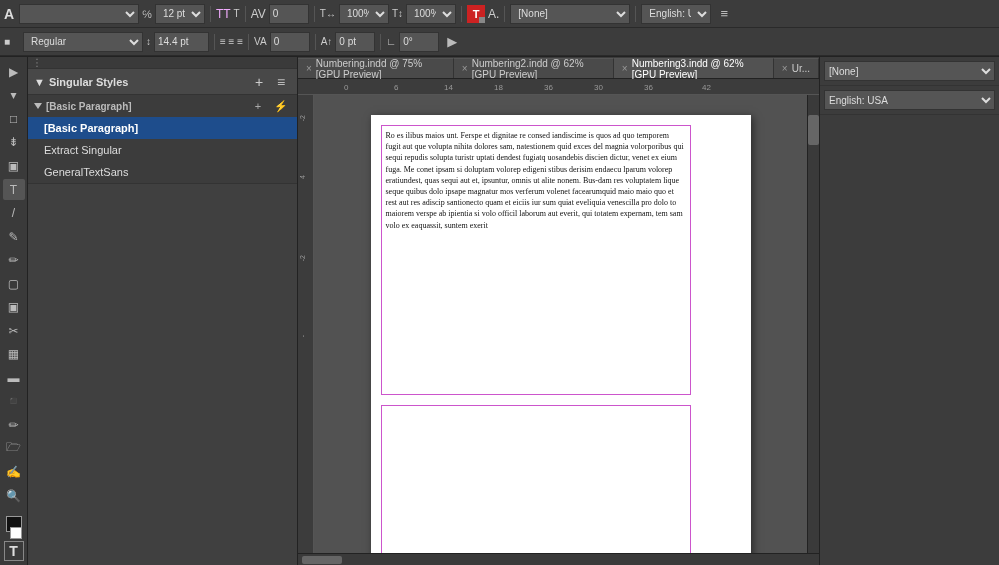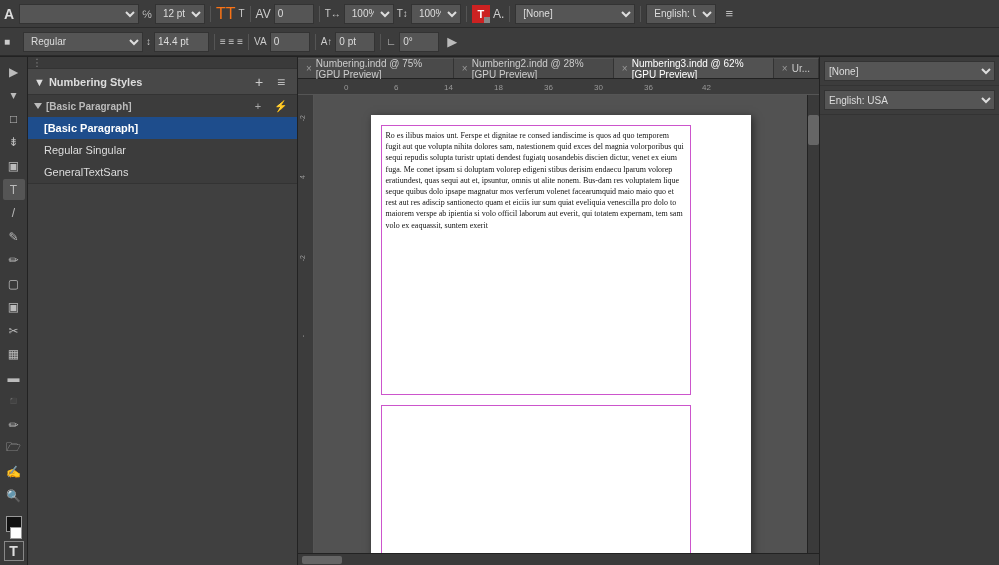--- a/index.html
+++ b/index.html
@@ -335,21 +335,21 @@
 <div class="toolbar-area">
   <div class="toolbar-row">
 
     <span style="font-size:14px;font-weight:bold;color:#ddd;margin-right:2px;">A</span>
     <select class="toolbar-select-wide">Minion Pro</select>
     <span style="font-size:11px;color:#bbb;">℅</span>
     <select class="toolbar-select-sm">
       <option>12 pt</option>
     </select>
     <div class="toolbar-separator"></div>
-    <span style="font-size:16px;color:#f97316;">TT</span>
+    <span style="font-size:12px;color:#f0abfc;">TT</span>
     <span style="font-size:10px;color:#ccc;">T</span>
     <div class="toolbar-separator"></div>
     <span style="font-size:12px;color:#ccc;">AV</span>
     <input type="text" class="toolbar-input-xs" value="0" style="">
     <div class="toolbar-separator"></div>
     <span style="font-size:10px;color:#ccc;">T↔</span>
     <select class="toolbar-select-sm">
       <option>100%</option>
     </select>
     <span style="font-size:10px;color:#ccc;">T↕</span>
@@ -423,21 +423,21 @@
   </div>
 
   <div class="styles-panel">
 
     <div style="height:12px;background:#3a3a3a;display:flex;align-items:center;padding:0 4px;border-bottom:1px solid #333;">
       <span style="font-size:10px;color:#888;">⋮</span>
     </div>
     <div class="styles-panel-header">
       <div class="styles-panel-title">
         <span>▼</span>
-        <span>Numbering Styles</span>
+        <span>Singular Styles</span>
       </div>
       <div class="panel-header-icons">
         <button class="toolbar-icon-btn" style="font-size:14px;color:#ccc;">+</button>
         <button class="toolbar-icon-btn" style="font-size:14px;">≡</button>
       </div>
     </div>
 
     <div class="styles-panel-group">
       <div class="styles-panel-group-header">
         <div style="display:flex;align-items:center;gap:4px;">
@@ -447,38 +447,38 @@
         <div style="display:flex;gap:3px;">
           <button class="toolbar-icon-btn" style="font-size:11px;color:#aaa;">+</button>
           <button class="toolbar-icon-btn" style="font-size:11px;color:#aaa;">⚡</button>
         </div>
       </div>
 
       <div class="style-item selected bold-item">
         <span>[Basic Paragraph]</span>
       </div>
       <div class="style-item">
-        <span>Regular Singular</span>
+        <span>Extract Singular</span>
       </div>
       <div class="style-item">
         <span>GeneralTextSans</span>
       </div>
     </div>
   </div>
 
   <div class="canvas-area">
 
     <div class="tabs-bar">
       <div class="tab">
         <span class="tab-close">×</span>
         <span>Numbering.indd @ 75% [GPU Preview]</span>
       </div>
       <div class="tab">
         <span class="tab-close">×</span>
-        <span>Numbering2.indd @ 28% [GPU Preview]</span>
+        <span>Numbering2.indd @ 62% [GPU Preview]</span>
       </div>
       <div class="tab active">
         <span class="tab-close">×</span>
         <span>Numbering3.indd @ 62% [GPU Preview]</span>
       </div>
       <div class="tab">
         <span class="tab-close">×</span>
         <span>Ur...</span>
       </div>
     </div>

